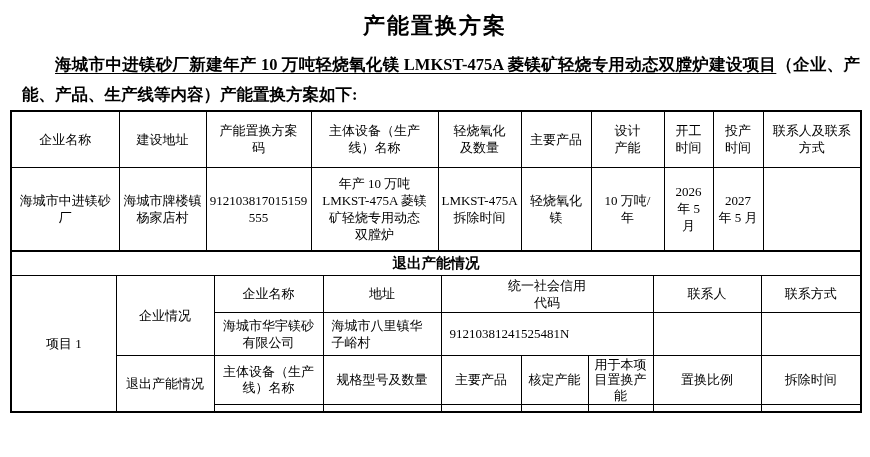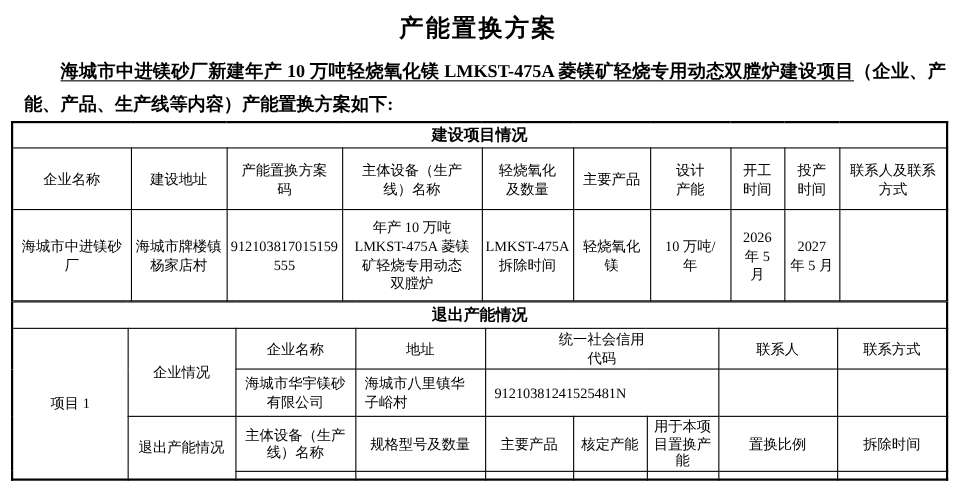--- a/index.html
+++ b/index.html
@@ -87,23 +87,20 @@
         <col style="width:105px">
       <col style="width:127px">
         <col style="width:83px">
         <col style="width:70px">
       <col style="width:73px">
         <col style="width:49px">
         <col style="width:50px">
       <col style="width:98px">
     </colgroup>
     <tbody>
-        <tr class="sec-row" style="height:23px">
-      <td colspan="10">建设项目情况</td>
-    </tr>
     <tr style="height:56px">
       <th>企业名称</th>
       <th>建设地址</th>
       <th>产能置换方案
 码</th>
       <th>主体设备（生产
 线）名称</th>
       <th>轻烧氧化
 及数量</th>
       <th>主要产品</th>

